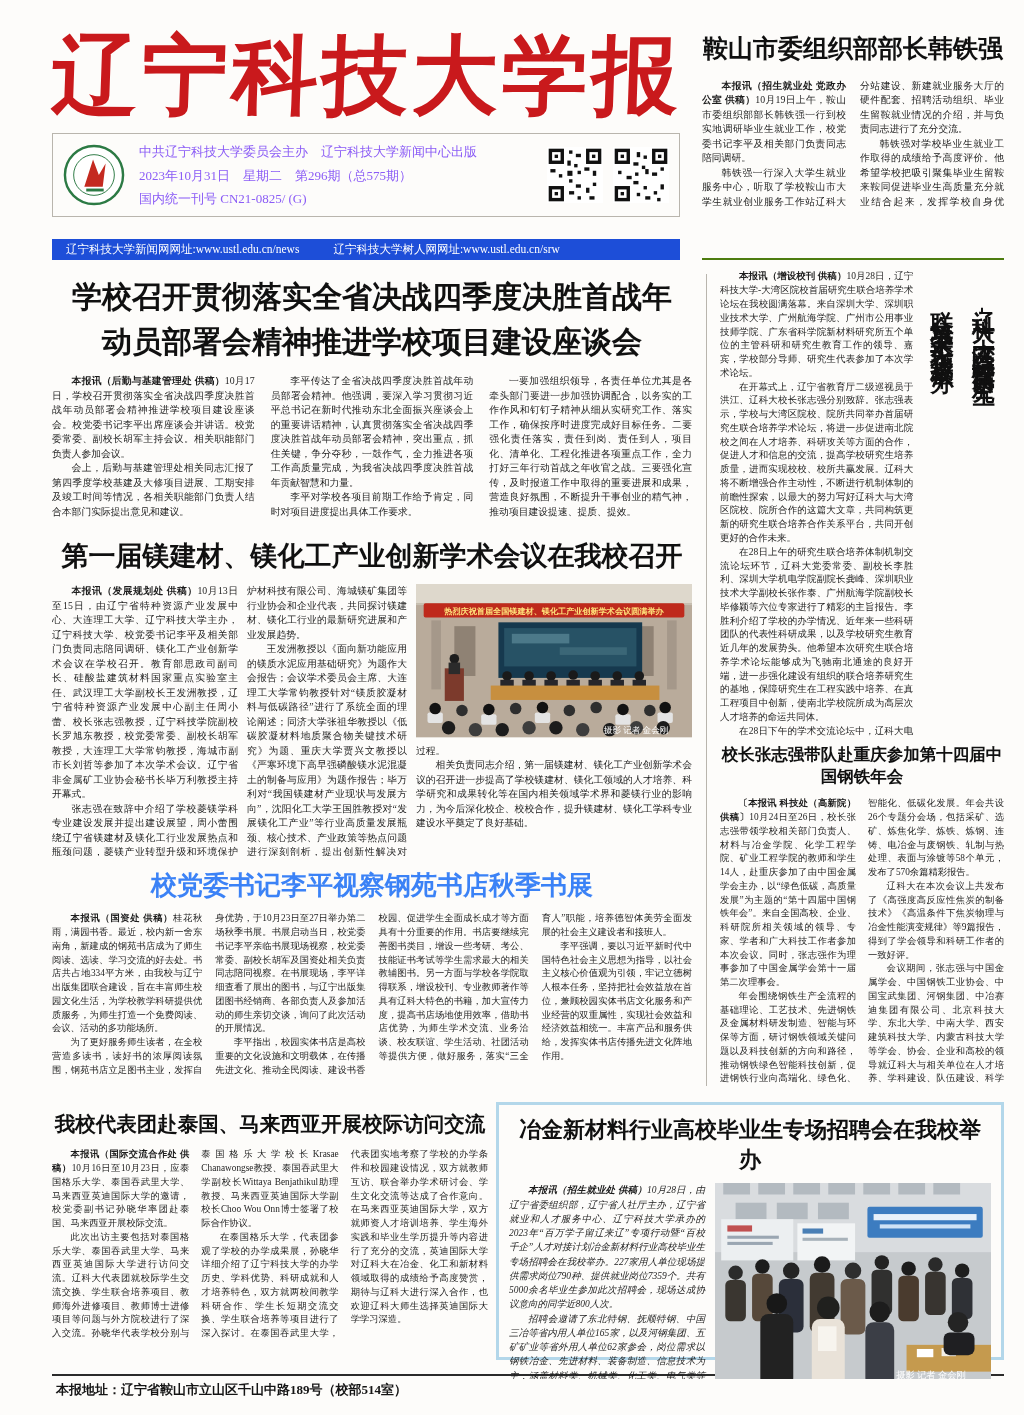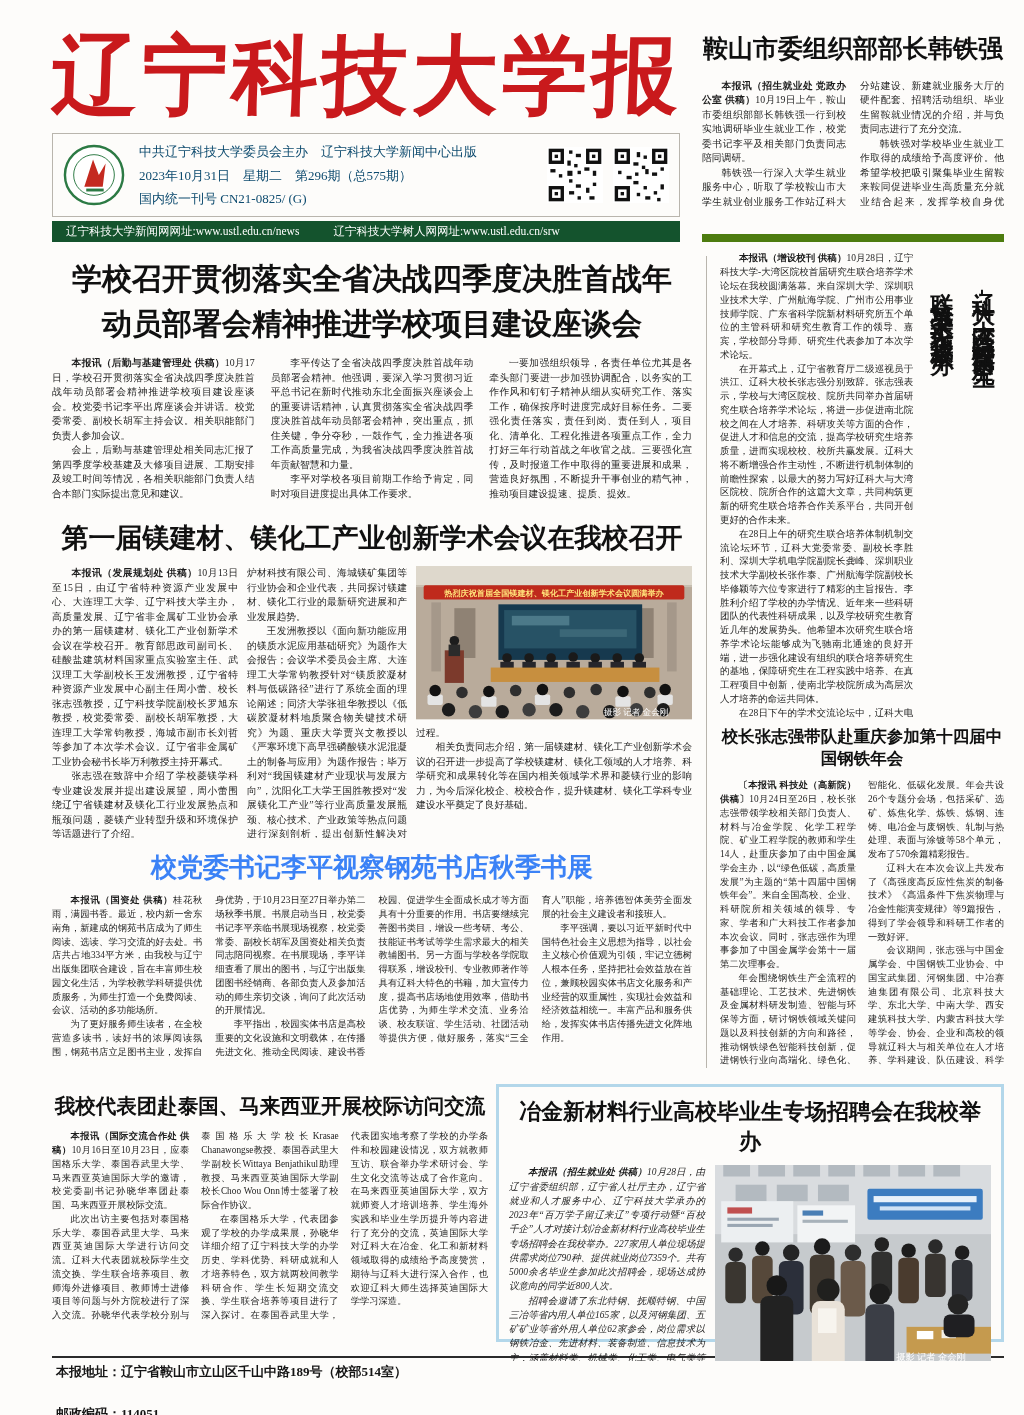--- a/index.html
+++ b/index.html
@@ -9,27 +9,27 @@
 
   
   .header-row { display:flex; gap:22px; }
   .masthead { width:628px; }
   .mast-title { font-size:86px; font-weight:900; color:#c9191c; line-height:1.18;
                 text-align:center; white-space:nowrap; letter-spacing:4px;
                 transform:skewX(-2deg); }
   .info-box { margin-top:6px; border:1px solid #b9b5ad; padding:6px 10px; height:84px;
               display:flex; align-items:center; gap:14px; }
   .logo { width:62px; height:62px; flex:0 0 auto; }
-  .info-lines { flex:1; font-size:13px; line-height:1.8; white-space:nowrap; color:#0c4a6e; }
+  .info-lines { flex:1; font-size:13px; line-height:1.8; white-space:nowrap; color:#8b5cf6; }
   .qrs { display:flex; gap:10px; }
   .qr { width:56px; height:56px; }
-  .url-bar { margin-top:4px; background:#14532d; color:#fff; height:21px; font-size:11.5px;
+  .url-bar { margin-top:22px; background:#1d4ed8; color:#fff; height:21px; font-size:11.5px;
              display:flex; align-items:center; gap:34px; padding:0 14px; white-space:nowrap; }
 
-  .han { flex:1; border-bottom:8px solid #4d7c0f; padding-bottom:8px; }
+  .han { flex:1; border-bottom:2px solid #4d7c0f; padding-bottom:8px; }
   .han-title { font-size:25px; font-weight:900; text-align:center; line-height:1.55;
                margin:4px 0 10px; color:#101010; }
   .han-body { column-count:2; column-gap:14px; height:132px; overflow:hidden; }
 
   
   .body { font-size:9.8px; line-height:1.48; text-align:justify; color:#1d1d1d; }
   .body p { text-indent:2em; margin:0; }
   .body p.cont { text-indent:0; }
   .lead { font-weight:bold; }
 
@@ -206,21 +206,21 @@
           <p>李平传达了全省决战四季度决胜首战年动员部署会精神。他强调，要深入学习贯彻习近平总书记在新时代推动东北全面振兴座谈会上的重要讲话精神，认真贯彻落实全省决战四季度决胜首战年动员部署会精神，突出重点，抓住关键，争分夺秒，一鼓作气，全力推进各项工作高质量完成，为我省决战四季度决胜首战年贡献智慧和力量。</p>
           <p>李平对学校各项目前期工作给予肯定，同时对项目进度提出具体工作要求。</p>
           <p>一要加强组织领导，各责任单位尤其是各牵头部门要进一步加强协调配合，以务实的工作作风和钉钉子精神从细从实研究工作、落实工作，确保按序时进度完成好目标任务。二要强化责任落实，责任到岗、责任到人，项目化、清单化、工程化推进各项重点工作，全力打好三年行动首战之年收官之战。三要强化宣传，及时报道工作中取得的重要进展和成果，营造良好氛围，不断提升干事创业的精气神，推动项目建设提速、提质、提效。</p>
         </div>
       </div>
 
       <div>
         <h2 class="b-title">第一届镁建材、镁化工产业创新学术会议在我校召开</h2>
         <div class="b-row body">
           <div class="b-c1">
-            <p><b class="lead">本报讯（发展规划处 供稿）</b><span>10月13日至15日，由辽宁省特种资源产业发展中心、大连理工大学、辽宁科技大学主办，高质量发展、辽宁省非金属矿工业协会承办的第一届镁建材、镁化工产业创新学术会议在学校召开。教育部思政司副司长、硅酸盐建筑材料国家重点实验室主任、武汉理工大学副校长王发洲教授，辽宁省特种资源产业发展中心副主任周小蕾、校长张志强教授，辽宁科技学院副校长罗旭东教授，校党委常委、副校长胡军教授，大连理工大学常钧教授，海城市副市长刘哲等参加了本次学术会议。辽宁省非金属矿工业协会秘书长毕万利教授主持开幕式。</span></p>
+            <p><b class="lead">本报讯（发展规划处 供稿）</b><span>10月13日至15日，由辽宁省特种资源产业发展中心、大连理工大学、辽宁科技大学主办，辽宁科技大学、校党委书记李平及相关部门负责同志陪同调研、镁化工产业创新学术会议在学校召开。教育部思政司副司长、硅酸盐建筑材料国家重点实验室主任、武汉理工大学副校长王发洲教授，辽宁省特种资源产业发展中心副主任周小蕾、校长张志强教授，辽宁科技学院副校长罗旭东教授，校党委常委、副校长胡军教授，大连理工大学常钧教授，海城市副市长刘哲等参加了本次学术会议。辽宁省非金属矿工业协会秘书长毕万利教授主持开幕式。</span></p>
             <p>张志强在致辞中介绍了学校菱镁学科专业建设发展并提出建设展望，周小蕾围绕辽宁省镁建材及镁化工行业发展热点和瓶颈问题，菱镁产业转型升级和环境保护等话题进行了介绍。</p>
 
           </div>
           <div class="b-c2">
             <p class="cont">炉材科技有限公司、海城镁矿集团等行业协会和企业代表，共同探讨镁建材、镁化工行业的最新研究进展和产业发展趋势。</p>
             <p>王发洲教授以《面向新功能应用的镁质水泥应用基础研究》为题作大会报告；会议学术委员会主席、大连理工大学常钧教授针对“镁质胶凝材料与低碳路径”进行了系统全面的理论阐述；同济大学张祖华教授以《低碳胶凝材料地质聚合物关键技术研究》为题、重庆大学贾兴文教授以《严寒环境下高早强磷酸镁水泥混凝土的制备与应用》为题作报告；毕万利对“我国镁建材产业现状与发展方向”，沈阳化工大学王国胜教授对“发展镁化工产业”等行业高质量发展瓶颈、核心技术、产业政策等热点问题进行深刻剖析，提出创新性解决对策。与会专家围绕绿色、低碳、高性能等产业前沿话题展开热烈讨论。</p>
 
           </div>
           <div class="b-c3">
             <div class="photo-wrap">

